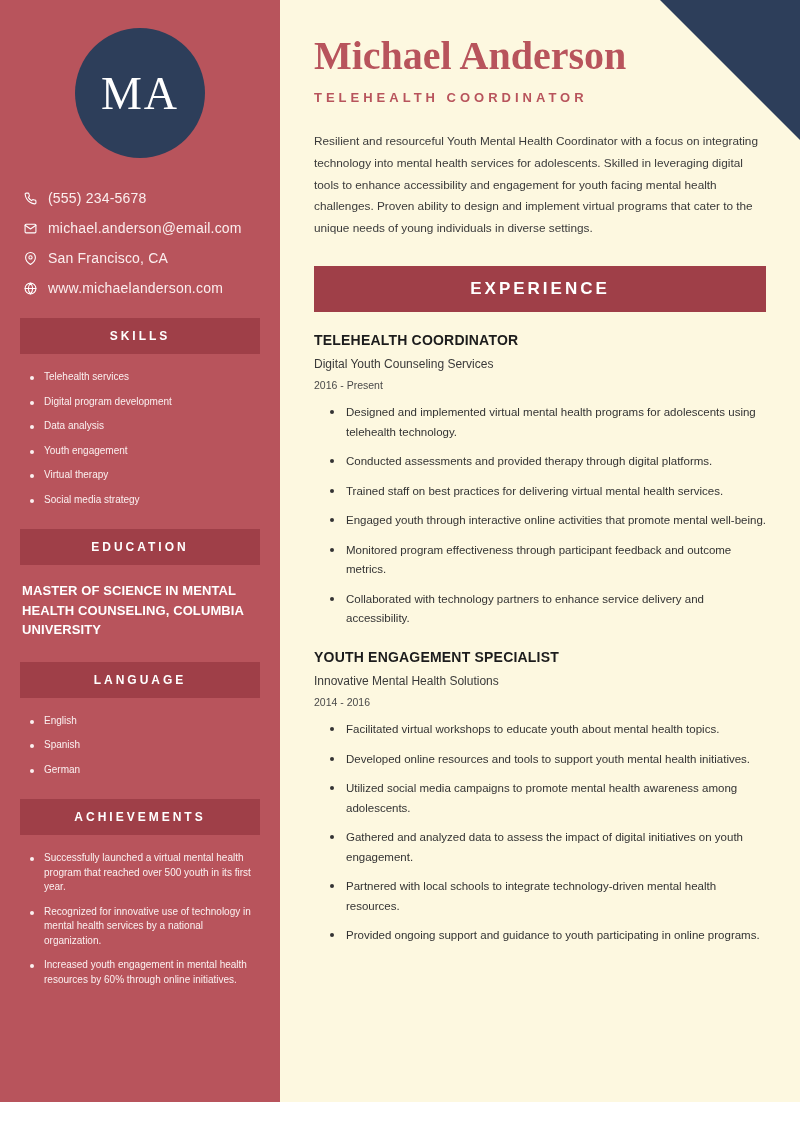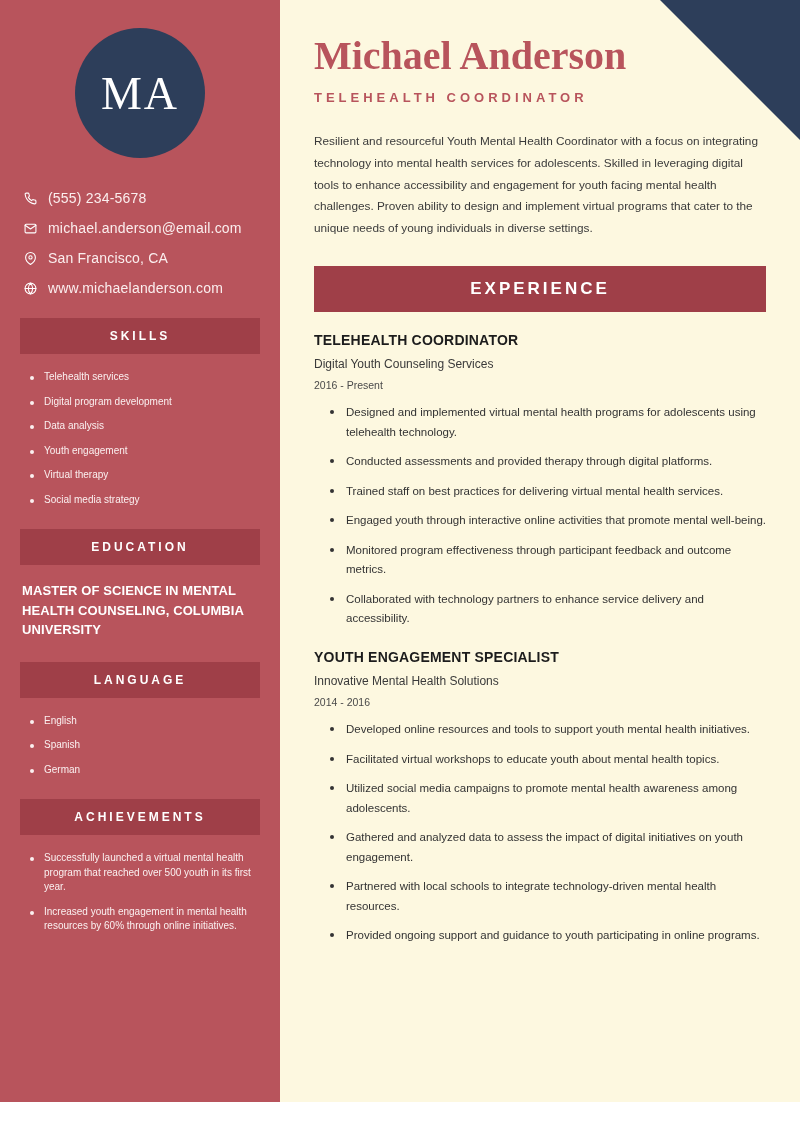--- a/index.html
+++ b/index.html
@@ -285,20 +285,21 @@
     <div class="section-bar">LANGUAGE</div>
     <ul class="side-list">
       <li>English</li>
       <li>Spanish</li>
       <li>German</li>
     </ul>
 
     <div class="section-bar">ACHIEVEMENTS</div>
     <ul class="side-list">
       <li>Successfully launched a virtual mental health program that reached over 500 youth in its first year.</li>
+      <li>Recognized for innovative use of technology in mental health services by a national organization.</li>
       <li>Increased youth engagement in mental health resources by 60% through online initiatives.</li>
     </ul>
 
   </aside>
 
   <main class="main">
     <div class="corner"></div>
 
     <h1 class="name">Michael Anderson</h1>
     <div class="job-title">TELEHEALTH COORDINATOR</div>
@@ -319,22 +320,22 @@
         <li>Monitored program effectiveness through participant feedback and outcome metrics.</li>
         <li>Collaborated with technology partners to enhance service delivery and accessibility.</li>
       </ul>
     </div>
 
     <div class="job-block">
       <div class="job-role">YOUTH ENGAGEMENT SPECIALIST</div>
       <div class="job-company">Innovative Mental Health Solutions</div>
       <div class="job-dates">2014 - 2016</div>
       <ul class="bullets">
+        <li>Facilitated virtual workshops to educate youth about mental health topics.</li>
         <li>Developed online resources and tools to support youth mental health initiatives.</li>
-        <li>Facilitated virtual workshops to educate youth about mental health topics.</li>
         <li>Utilized social media campaigns to promote mental health awareness among adolescents.</li>
         <li>Gathered and analyzed data to assess the impact of digital initiatives on youth engagement.</li>
         <li>Partnered with local schools to integrate technology-driven mental health resources.</li>
         <li>Provided ongoing support and guidance to youth participating in online programs.</li>
       </ul>
     </div>
 
   </main>
 </div>
 

